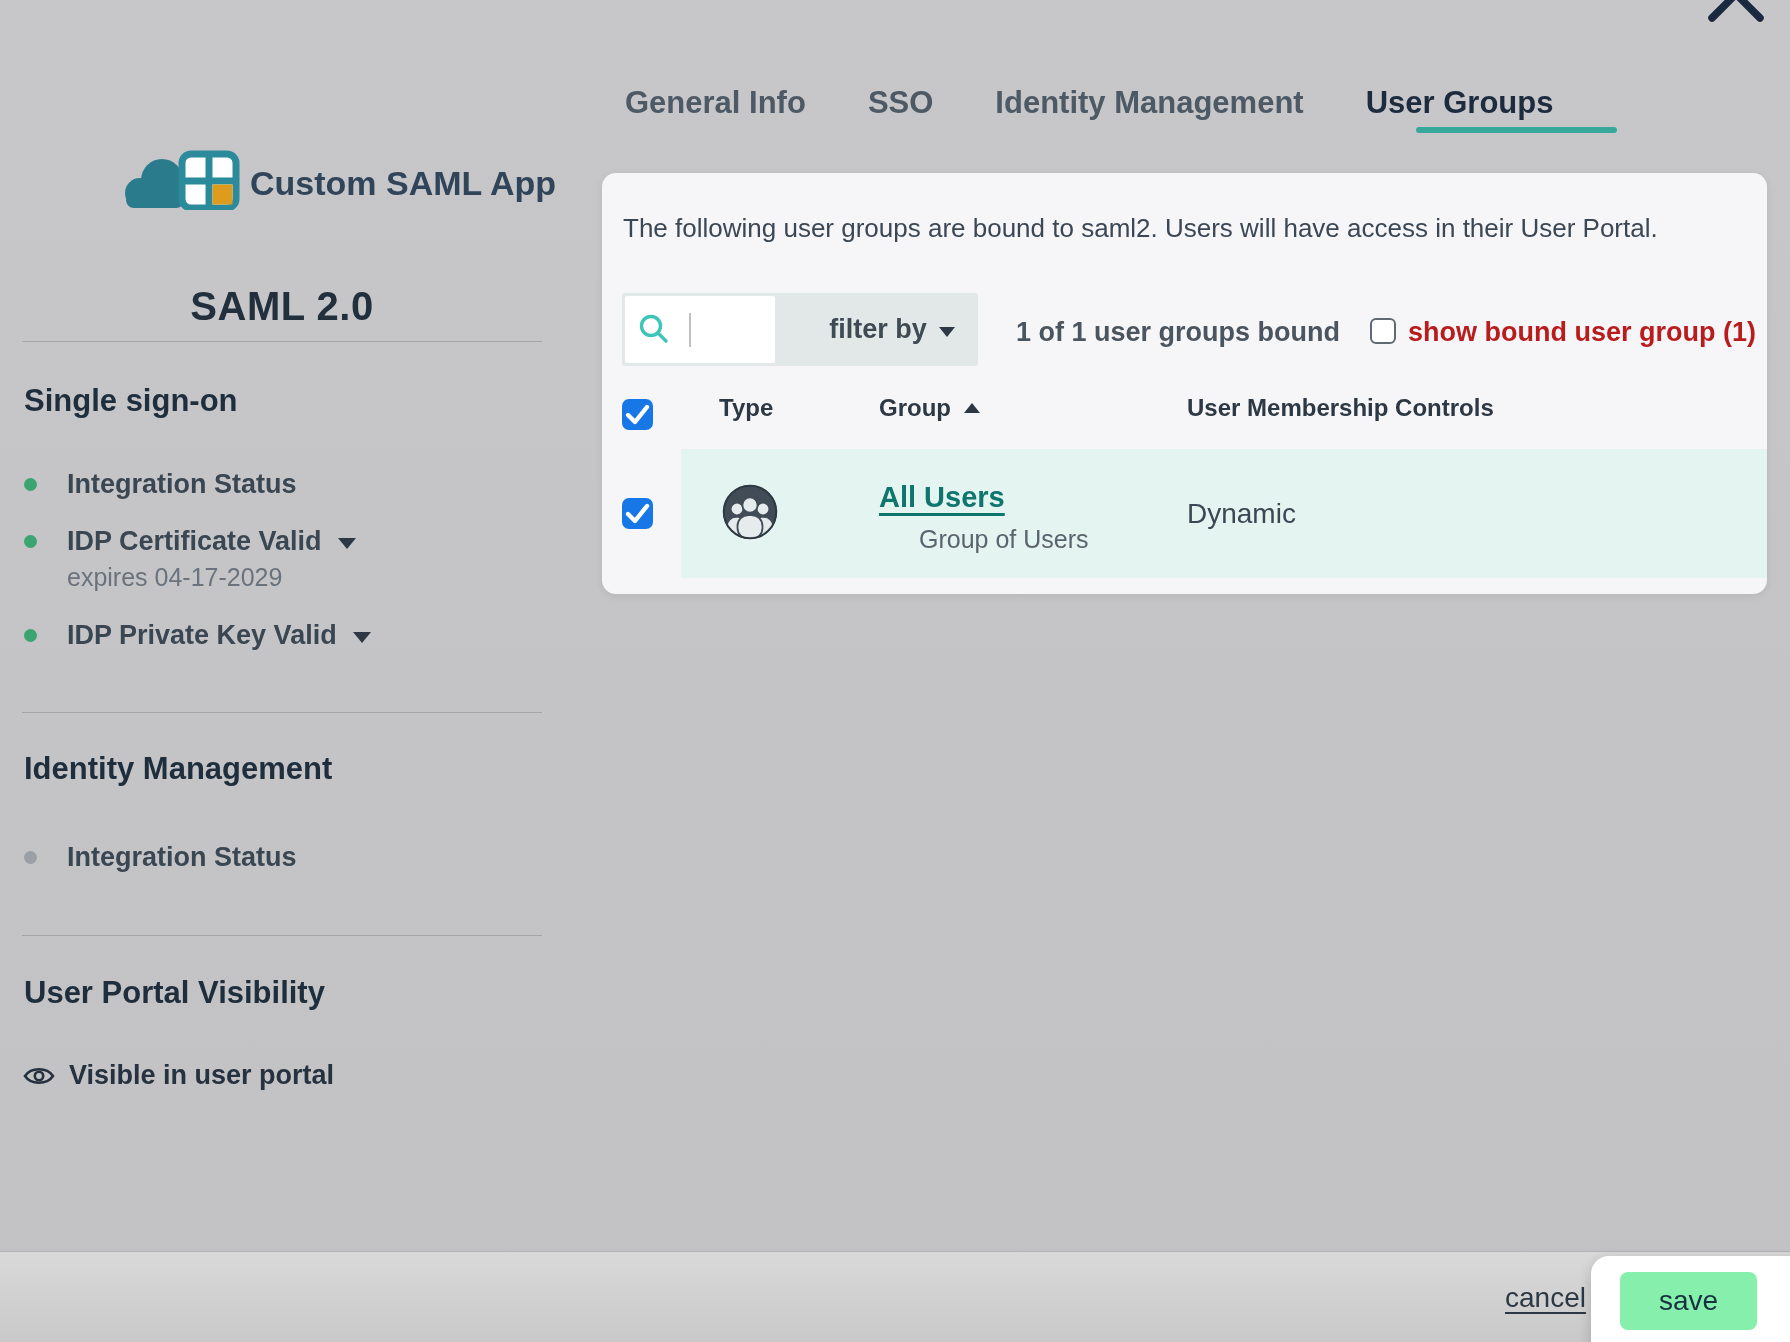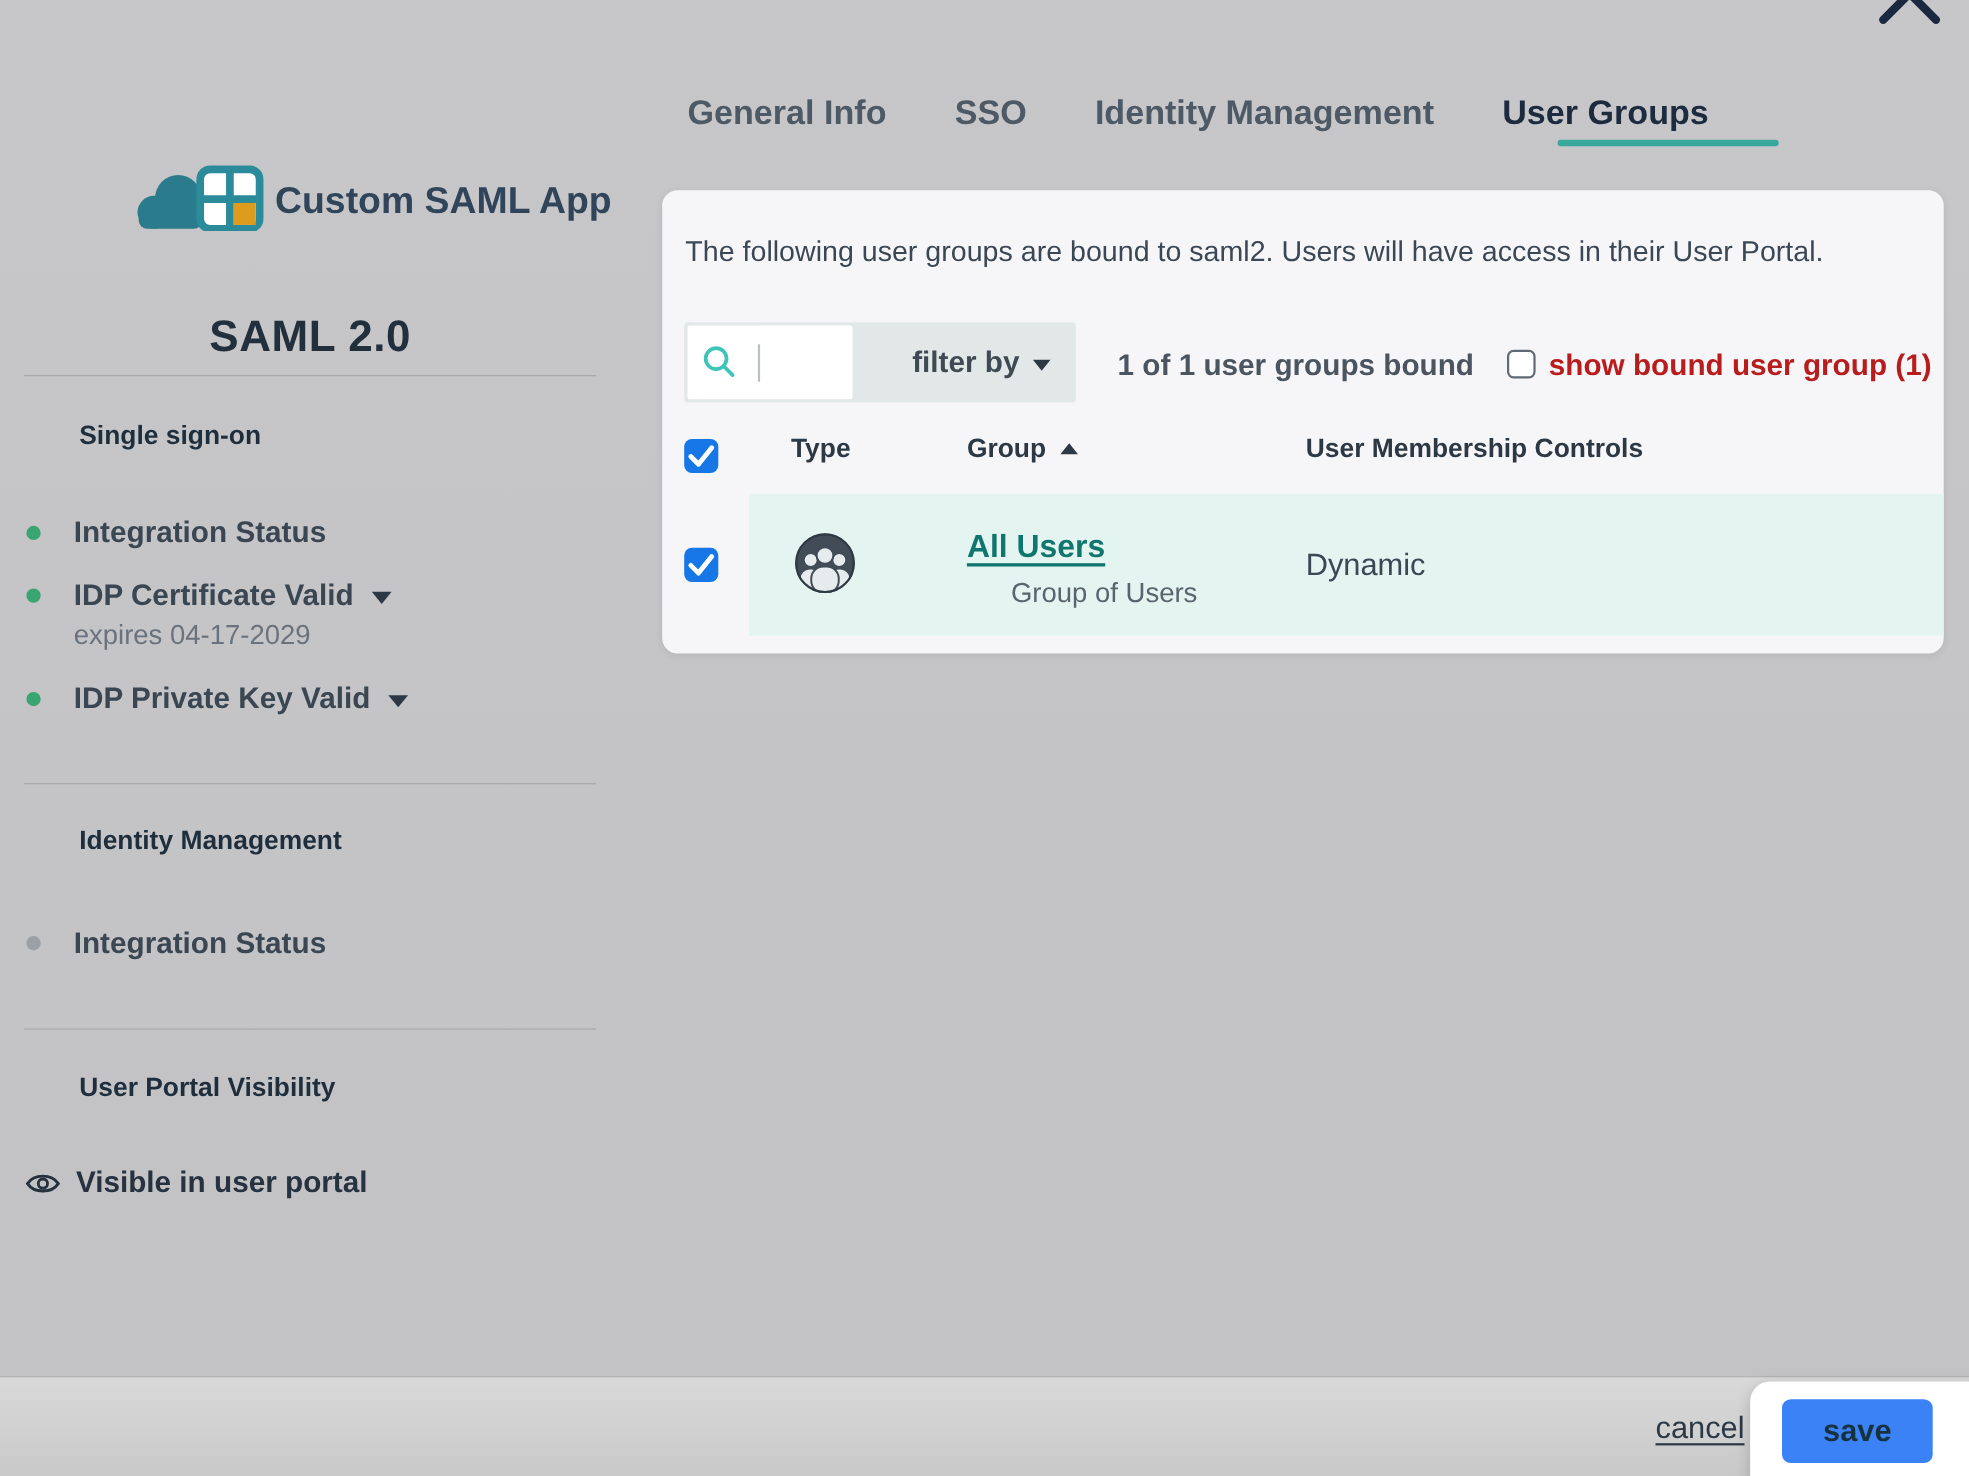--- a/index.html
+++ b/index.html
@@ -13,21 +13,21 @@
 
   
   #close-x { position:absolute; left:1700px; top:-42px; width:72px; height:72px; cursor:pointer; }
 
   
   #logo-svg { position:absolute; left:116px; top:146px; }
   #app-name { position:absolute; left:250px; top:164px; font-size:34px; font-weight:700; color:#31455a; }
   #protocol { position:absolute; left:22px; top:284px; width:520px; text-align:center;
               font-size:40px; font-weight:700; color:#22303e; letter-spacing:.5px; }
   .side-divider { position:absolute; left:22px; width:520px; height:0; border-top:1px solid #a6a6a8; }
-  .side-heading { position:absolute; left:24px; font-size:24px; font-weight:700; color:#1f2e3d;margin-left:48px; }
+  .side-heading { position:absolute; left:24px; font-size:31px; font-weight:700; color:#1f2e3d; }
   .side-item { position:absolute; left:24px; display:flex; align-items:center; font-size:27px; font-weight:600; color:#3a4752; }
   .dot { width:13px; height:13px; border-radius:50%; margin-right:30px; flex:0 0 auto; }
   .dot.green { background:#3aa570; }
   .dot.gray  { background:#9aa0a6; }
   .caret-down { display:inline-block; width:0; height:0; margin-left:16px; margin-top:4px;
                 border-left:9px solid transparent; border-right:9px solid transparent;
                 border-top:11px solid #2c3844; }
   .side-sub { position:absolute; left:67px; font-size:25px; color:#6a737d; font-weight:400; }
   #portal-visible { position:absolute; left:22px; top:1060px; display:flex; align-items:center;
                     font-size:27px; font-weight:600; color:#26323f; }
@@ -81,23 +81,23 @@
 
   
   #footer-band { position:absolute; left:0; top:1251px; width:1790px; height:91px;
                  border-top:1px solid #b3b3b5;
                  background:linear-gradient(180deg,#d9d9da 0%,#c9c9ca 100%); }
   #cancel-link { position:absolute; left:1505px; top:1282px; font-size:28px; color:#2b3845;
                  text-decoration:underline; text-underline-offset:5px; cursor:pointer; }
   #save-card { position:absolute; left:1591px; top:1256px; width:240px; height:120px;
                background:#ffffff; border-radius:18px; box-shadow:0 4px 14px rgba(0,0,0,.18); }
   #save-btn { position:absolute; left:29px; top:16px; width:137px; height:58px;
-              background:#3b82f6; border:none; border-radius:8px;
+              background:#86efac; border:none; border-radius:8px;
               font-family:"Liberation Sans", sans-serif;
-              font-size:28px; font-weight:700; color:#16323f; cursor:pointer; }
+              font-size:28px; font-weight:400; color:#16323f; cursor:pointer; }
 </style>
 </head>
 <body>
 
 <div id="screen">
 
   <svg id="close-x" viewBox="0 0 72 72">
     <line x1="12" y1="12" x2="60" y2="60" stroke="#1b2940" stroke-width="7.5" stroke-linecap="round"></line>
     <line x1="60" y1="12" x2="12" y2="60" stroke="#1b2940" stroke-width="7.5" stroke-linecap="round"></line>
   </svg>

